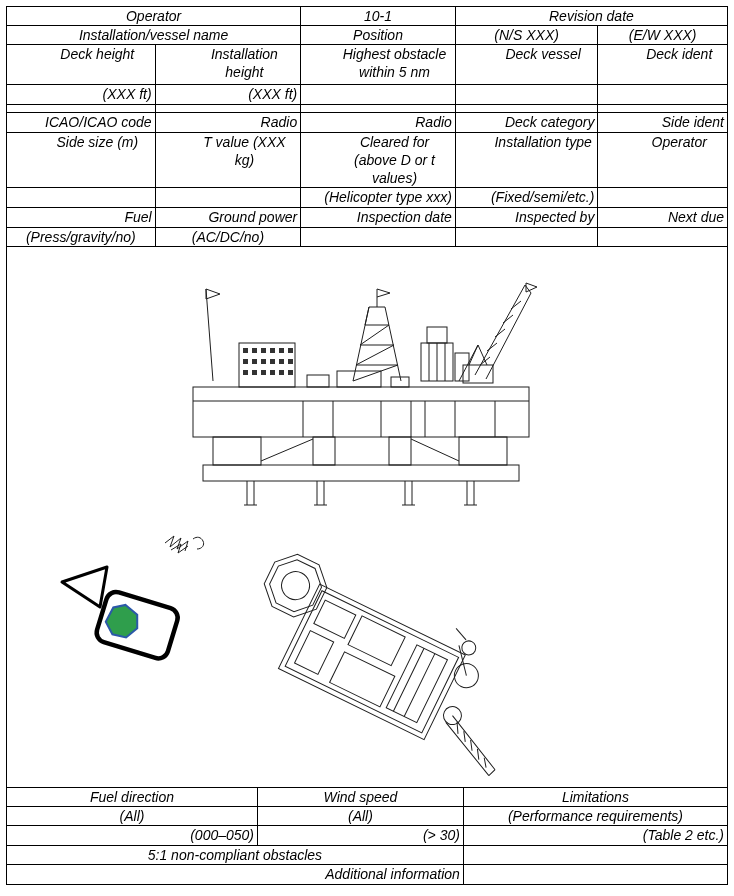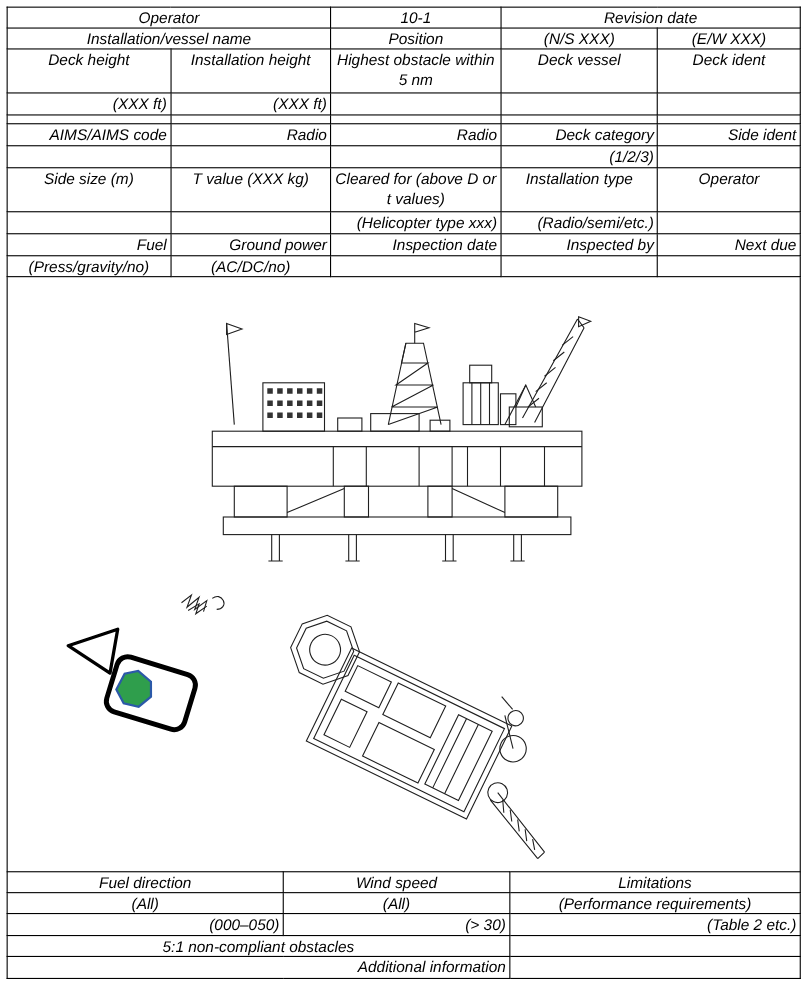--- a/index.html
+++ b/index.html
@@ -12,21 +12,21 @@
   .page { width:722px; margin:6px auto 0;font-style:italic; }
   table.grid { width:100%; border-collapse:collapse; table-layout:fixed; }
   .grid td {
     border:1px solid #000;
     text-align:center; vertical-align:top;
     padding:0 3px; line-height:18px; overflow:hidden;
   }
   tr.h19 td { height:19px; }
   tr.h20 td { height:20px;text-align:right; }
   tr.h21 td { height:17px; }
-  tr.h40 td { height:40px; }
+  tr.h40 td { height:40px;padding-left:36px; }
   tr.h8  td { height:8px; }
   .drawing-area {
     border-left:1px solid #000; border-right:1px solid #000;
     height:540px; position:relative; overflow:hidden;
   }
   .drawing-area svg { display:block; }
   .line-art, .line-art * { stroke:#1f1f1f; stroke-width:1; fill:none; }
   .line-art .win { fill:#333; stroke:none; }
   .thick  { stroke:#000; stroke-width:3; fill:none; stroke-linejoin:round; }
   .thick2 { stroke:#000; stroke-width:4.5; fill:none; }
@@ -71,45 +71,38 @@
       <td></td>
     </tr>
     <tr class="h8">
       <td></td>
       <td></td>
       <td></td>
       <td></td>
       <td></td>
     </tr>
     <tr class="h20">
-      <td>AIMS/AIMS code</td>
+      <td>ICAO/ICAO code</td>
       <td>Radio</td>
       <td>Radio</td>
       <td>Deck category</td>
       <td>Side ident</td>
-    </tr>
-    <tr class="h20">
-      <td></td>
-      <td></td>
-      <td></td>
-      <td>(1/2/3)</td>
-      <td></td>
     </tr>
     <tr class="h40">
       <td>Side size (m)</td>
       <td>T value (XXX kg)</td>
       <td>Cleared for (above D or t values)</td>
       <td>Installation type</td>
       <td>Operator</td>
     </tr>
     <tr class="h20">
       <td></td>
       <td></td>
       <td>(Helicopter type xxx)</td>
-      <td>(Radio/semi/etc.)</td>
+      <td>(Fixed/semi/etc.)</td>
       <td></td>
     </tr>
     <tr class="h20">
       <td>Fuel</td>
       <td>Ground power</td>
       <td>Inspection date</td>
       <td>Inspected by</td>
       <td>Next due</td>
     </tr>
     <tr class="h21">

